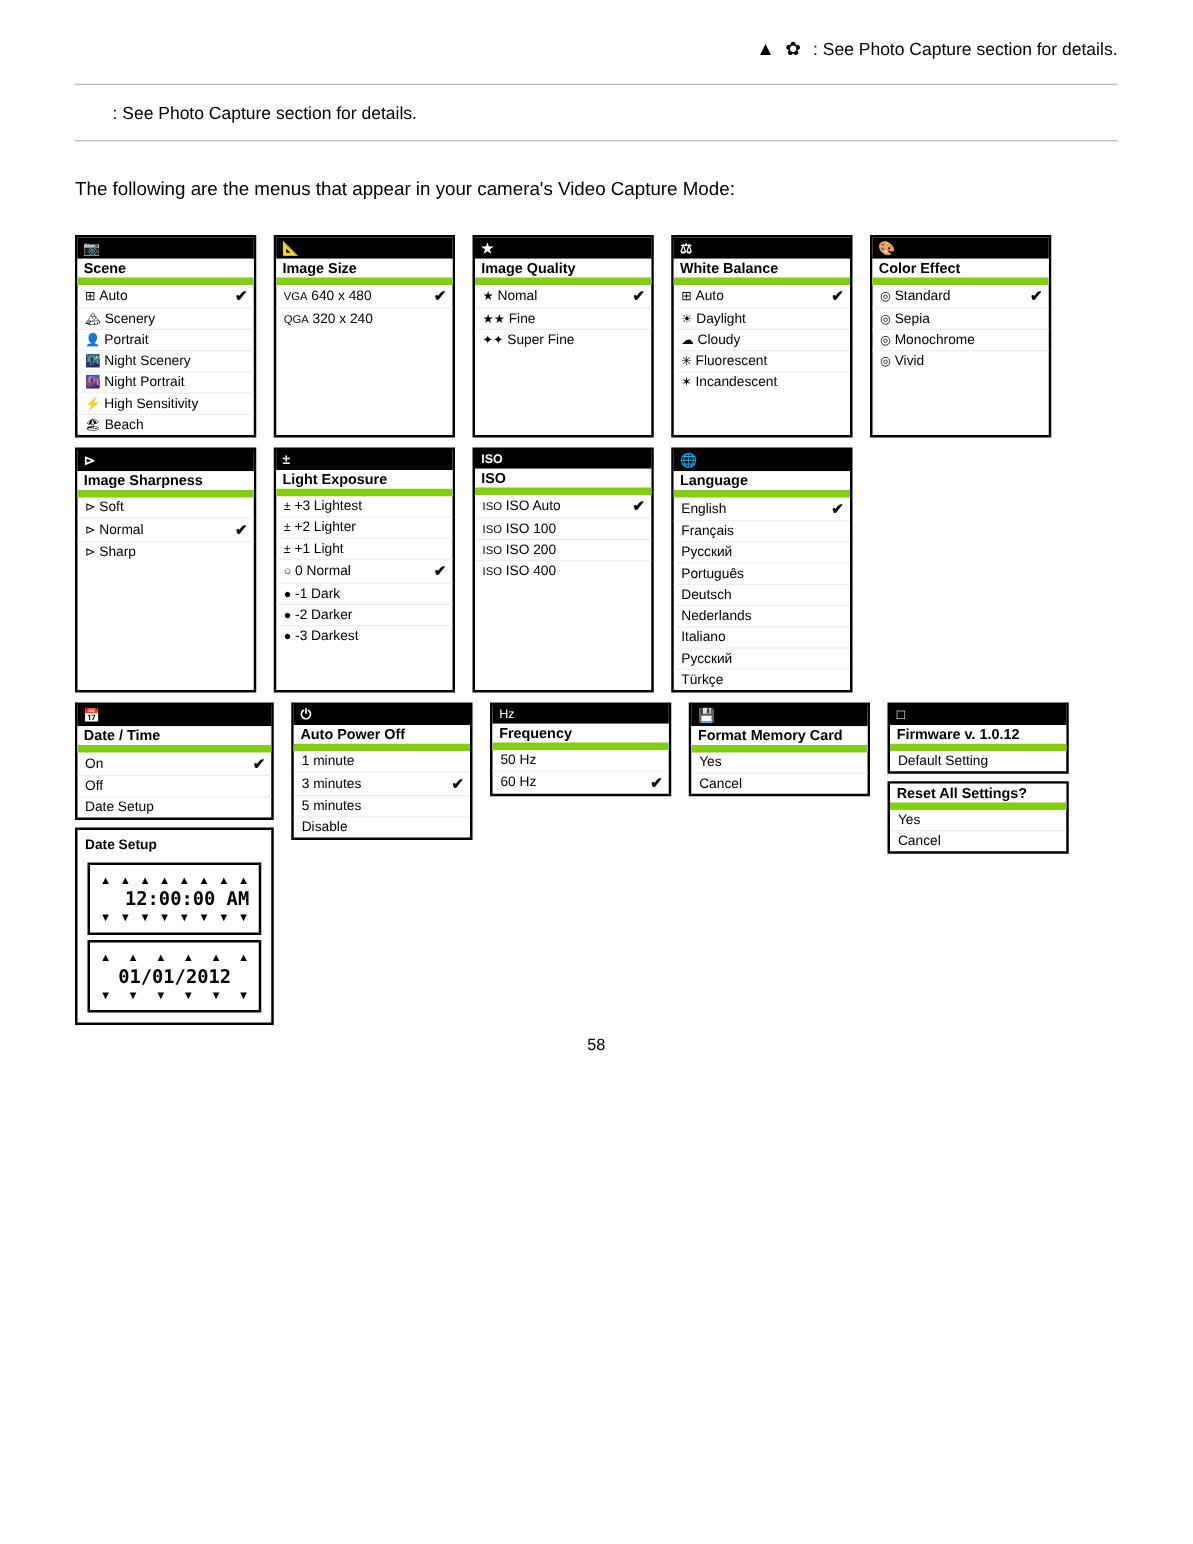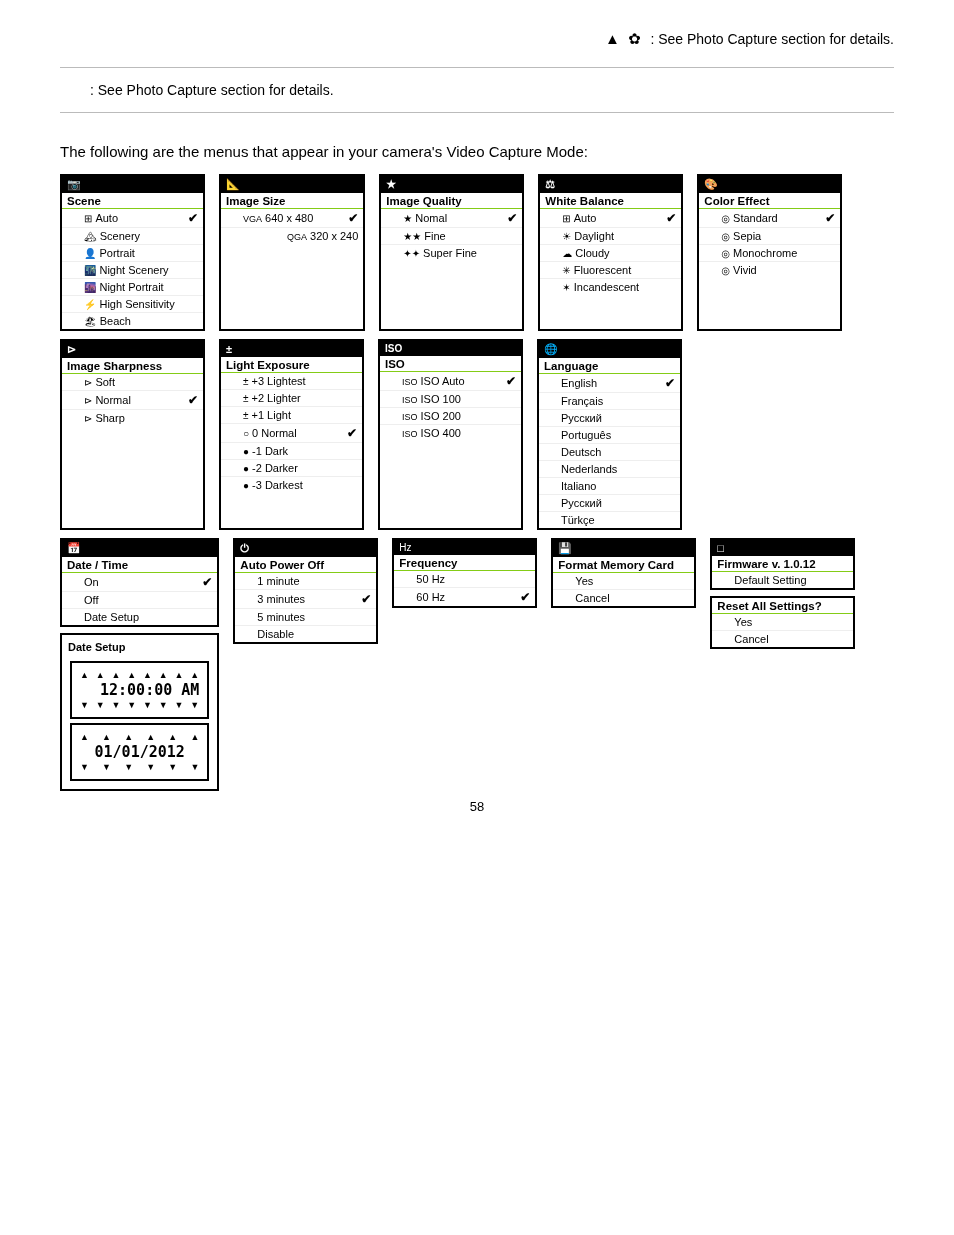--- a/index.html
+++ b/index.html
@@ -27,25 +27,25 @@
       font-size: 11px;
       font-weight: bold;
       display: flex;
       align-items: center;
       gap: 4px;
     }
     .menu-panel-title {
       font-weight: bold;
       font-size: 11.5px;
       padding: 2px 5px 1px 5px;
-      border-bottom: 1px solid #84cc16;
+      border-bottom: 6px solid #84cc16;
       background: #fff;
     }
     .menu-item {
-      padding: 2px 5px 2px 22px;
+      padding: 2px 5px 2px 6px;
       display: flex;
       align-items: center;
       justify-content: space-between;
       border-bottom: 1px solid #eee;
       white-space: nowrap;
       font-size: 11px;
     }
     .menu-item:last-child { border-bottom: none; }
     .menu-item .item-icon {
       margin-right: 3px;
@@ -101,21 +101,21 @@
 </div>
 
 <hr class="divider">
 
 <div class="top-note">
   <span style="font-size:14px;">: See Photo Capture section for details.</span>
 </div>
 
 <hr class="divider">
 
-<div style="padding: 6px 0 14px 0; margin-top: 24px;">
+<div style="padding: 6px 0 28px 0; margin-top: 24px;">
   <span style="font-size:15px; font-weight:normal;">The following are the menus that appear in your camera's Video Capture Mode:</span>
 </div>
 
 <div class="menu-row">
 
   <div class="menu-panel">
     <div class="menu-panel-header">
       <span>📷</span>
     </div>
     <div class="menu-panel-title">Scene</div>
@@ -146,21 +146,21 @@
   <div class="menu-panel">
     <div class="menu-panel-header">
       <span>📐</span>
     </div>
     <div class="menu-panel-title">Image Size</div>
     <div class="menu-item">
       <span><span class="item-icon" style="font-size:9px;">VGA</span>640 x 480</span>
       <span class="check-mark">✔</span>
     </div>
     <div class="menu-item">
-      <span><span class="item-icon" style="font-size:9px;margin-left:44px;">QGA</span>320 x 240</span>
+      <span><span class="item-icon" style="font-size:9px;">QGA</span>320 x 240</span>
     </div>
   </div>
 
   <div class="menu-panel">
     <div class="menu-panel-header">
       <span>★</span>
     </div>
     <div class="menu-panel-title">Image Quality</div>
     <div class="menu-item">
       <span><span class="item-icon">★</span>Nomal</span>

